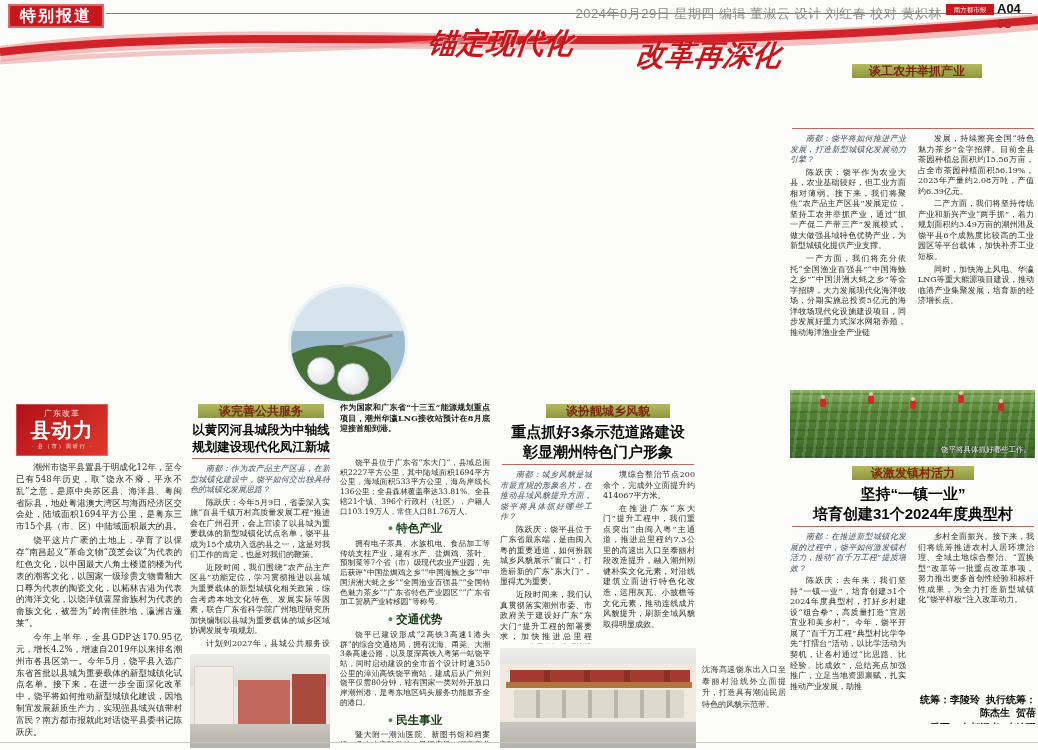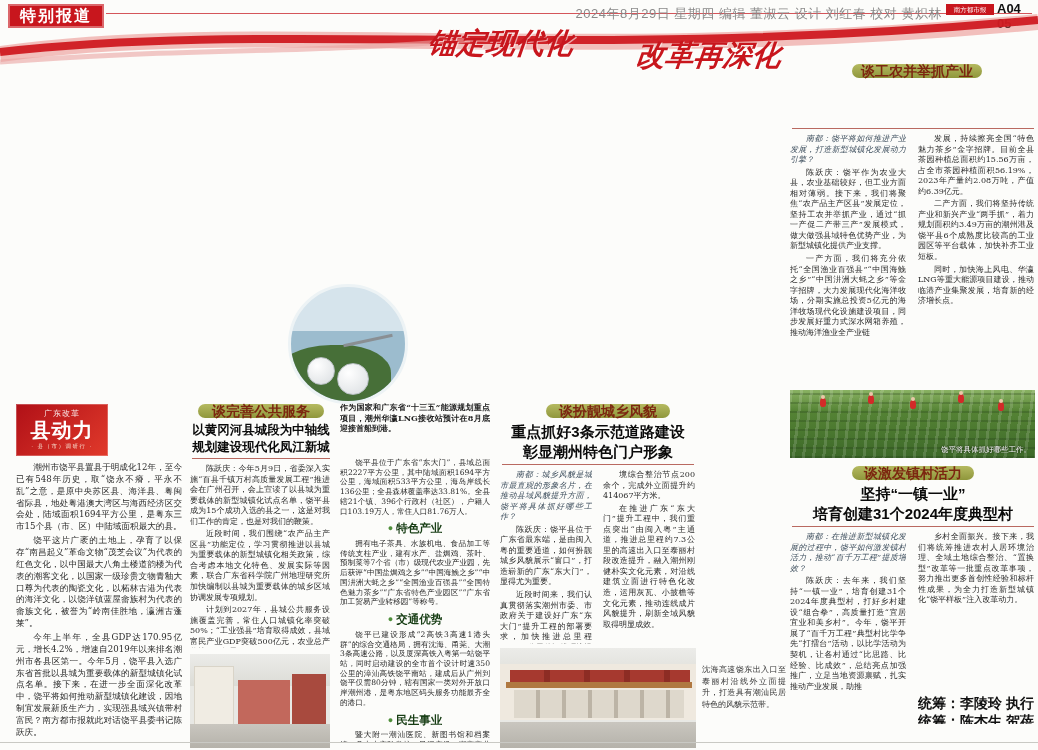--- a/index.html
+++ b/index.html
@@ -68,32 +68,32 @@
     background:linear-gradient(135deg,#b01017,#e13a2b);color:#fff;text-align:center;
     font-family:"Liberation Sans",sans-serif;box-shadow:inset 0 0 0 1px rgba(255,255,255,.25);}
   .logo .l1{font-size:8px;letter-spacing:1px;padding-top:4px;opacity:.9;}
   .logo .l2{font-size:20px;font-weight:900;line-height:22px;letter-spacing:1px;color:#fff;}
   .logo .l3{font-size:5.5px;letter-spacing:1.5px;color:#ffe;opacity:.85;margin-top:2px;}
   .col{position:absolute;font-size:8px;line-height:1.32;text-align:justify;overflow:hidden;}
   .col p{margin:0 0 2px;text-indent:2em;}
   .col p.q{font-style:italic;color:#3e4f5e;}
   .colA{left:16px;top:462px;width:166px;height:280px;font-size:8.6px;line-height:1.38;}
   .banner{position:absolute;height:14px;background:linear-gradient(#b5ba60,#8f973c);
-    color:#7c2710;font-family:"Liberation Sans",sans-serif;font-weight:bold;font-size:14px;
-    line-height:14px;text-align:center;border-radius:7px;}
+    color:#7c2710;font-family:"Liberation Sans",sans-serif;font-weight:bold;font-size:12px;
+    line-height:14px;text-align:center;border-radius:0;}
   .sec-head{position:absolute;font-family:"Liberation Sans",sans-serif;font-weight:900;
     text-align:center;color:#0a0a0a;line-height:1.32;}
   .sec-rule{position:absolute;height:1px;background:#a8433a;opacity:.8;}
   .bullet-head{font-family:"Liberation Sans",sans-serif;font-weight:bold;font-size:11.5px;
     color:#173d14;text-align:center;text-indent:0 !important;margin:5px 0 3px !important;}
   .bullet-head .dot{color:#4f8f3a;font-size:9px;vertical-align:1px;}
   .caption-v{position:absolute;left:702px;top:664px;width:84px;font-size:8px;line-height:1.45;
     color:#333;text-align:justify;}
-  .credits{font-family:Liberation Sans, sans-serif;font-weight:bold;font-size:14px;
-    color:#111;text-indent:0 !important;text-align:left;}
+  .credits{font-family:Liberation Mono, monospace;font-weight:bold;font-size:10px;
+    color:#111;text-indent:0 !important;text-align:right;}
   
   .ph{position:absolute;overflow:hidden;background:#e8e8e4;}
   .ph .sky{position:absolute;left:0;top:0;width:100%;height:34%;background:linear-gradient(#ecece9,#dcdcd6);}
   .ph .road{position:absolute;left:0;bottom:0;width:100%;height:26%;background:linear-gradient(#c9c6bf,#b5b2aa);}
   .bldg{position:absolute;}
   .tea{background:linear-gradient(#8ab263 0%,#568435 30%,#3c6828 100%);}
   .tea .rows{position:absolute;inset:0;
     background:repeating-linear-gradient(97deg,rgba(255,255,255,.14) 0 3px,transparent 3px 10px),
                repeating-linear-gradient(0deg,rgba(30,55,20,.25) 0 2px,transparent 2px 9px);}
   .picker{position:absolute;width:6px;height:9px;background:#d22a28;border-radius:45% 45% 30% 30%;}
@@ -141,20 +141,21 @@
       <p>今年上半年，全县GDP达170.95亿元，增长4.2%，增速自2019年以来排名潮州市各县区第一。今年5月，饶平县入选广东省首批以县城为重要载体的新型城镇化试点名单。接下来，在进一步全面深化改革中，饶平将如何推动新型城镇化建设，因地制宜发展新质生产力，实现强县域兴镇带村富民？南方都市报就此对话饶平县委书记陈跃庆。</p>
     </div>
 
   <div class="banner" style="left:198px;top:404px;width:126px;">谈完善公共服务</div>
   <div class="sec-head" style="left:190px;top:422px;width:142px;font-size:12.5px;">
     <div>以黄冈河县城段为中轴线</div>
     <div>规划建设现代化凤江新城</div>
   </div>
   <div class="sec-rule" style="left:192px;top:458px;width:138px;"></div>
   <div class="col" style="left:190px;top:464px;width:140px;height:184px;">
+      <p class="q">南都：作为农产品主产区县，在新型城镇化建设中，饶平如何交出独具特色的城镇化发展思路？</p>
       <p>陈跃庆：今年5月9日，省委深入实施“百县千镇万村高质量发展工程”推进会在广州召开，会上宣读了以县城为重要载体的新型城镇化试点名单，饶平县成为15个成功入选的县之一，这是对我们工作的肯定，也是对我们的鞭策。</p>
       <p>近段时间，我们围绕“农产品主产区县”功能定位，学习贯彻推进以县城为重要载体的新型城镇化相关政策，综合考虑本地文化特色、发展实际等因素，联合广东省科学院广州地理研究所加快编制以县城为重要载体的城乡区域协调发展专项规划。</p>
       <p>计划到2027年，县城公共服务设施覆盖完善，常住人口城镇化率突破50%；“工业强县”培育取得成效，县域富民产业GDP突破500亿元，农业总产值达230亿元。</p>
     </div>
 
   <div class="ph" style="left:190px;top:654px;width:140px;height:94px;">
     <div class="sky"></div>
     <div class="bldg" style="left:4px;top:12px;width:40px;height:60px;background:#f0ece3;box-shadow:inset 0 0 0 1px #d9d4c8;"></div>
     <div class="bldg" style="left:48px;top:26px;width:52px;height:46px;background:#c2685c;"></div>
     <div class="bldg" style="left:102px;top:20px;width:34px;height:52px;background:#a84a3e;"></div>

